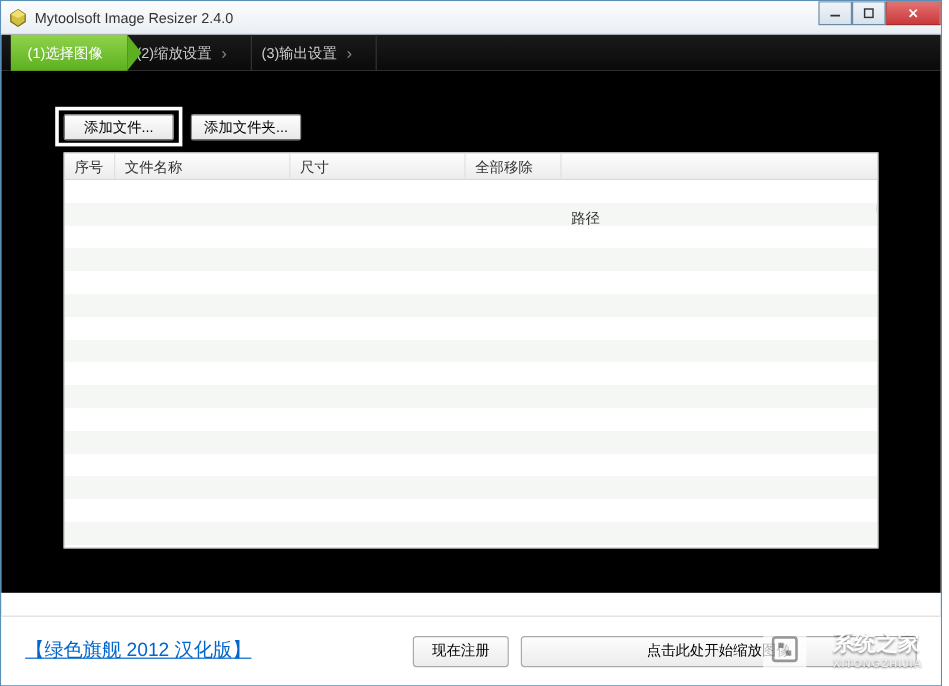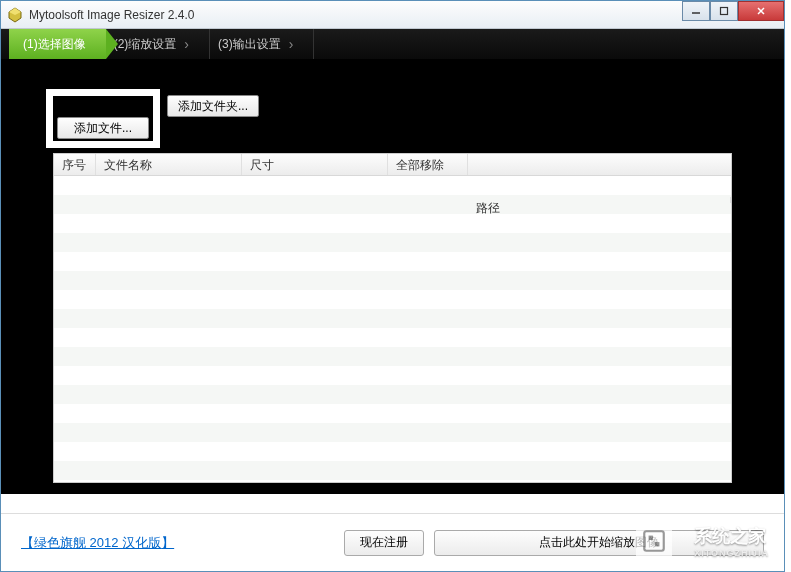--- a/index.html
+++ b/index.html
@@ -22,36 +22,36 @@
     .tab.active::after { content: ''; position: absolute; right: -12px; top: 0; width: 0; height: 0; border-top: 15px solid transparent; border-bottom: 15px solid transparent; border-left: 12px solid #5db020; }
     .tab:not(.active) { border-right: 1px solid #333; }
     .tab:not(.active)::after { content: '›'; margin-left: 8px; color: #888; font-size: 14px; }
     
     
     .main-area { background: #000; padding: 36px 52px 20px 52px; height: 435px; }
     
     
     .toolbar { display: flex; gap: 14px; margin-bottom: 10px; }
     .tool-btn { width: 92px; height: 22px; background: linear-gradient(#fefefe, #e8e8e8); border: 1px solid #888; border-radius: 2px; font-size: 12px; cursor: pointer; display: flex; align-items: center; justify-content: center; }
-    .highlight-box { border: 7px solid #ffffff; padding: 21px 4px 2px 4px; margin: -6px -7px -5px -7px; }
+    .highlight-box { border: 3px solid #ffffff; padding: 3px 4px 2px 4px; margin: -6px -7px -5px -7px; }
     
     
     .table-wrap { background: #fff; border: 1px solid #ccc; height: 330px; overflow: hidden; }
     .table-header { display: flex; height: 22px; background: linear-gradient(#fdfdfd, #ececec); border-bottom: 1px solid #d8d8d8; }
     .th { padding: 3px 8px; border-right: 1px solid #e0e0e0; font-size: 12px; color: #333; }
     .th.col-seq { width: 42px; }
     .th.col-name { width: 146px; }
     .th.col-size { width: 146px; }
     .th.col-fsize { width: 80px; }
     .th.col-path { flex: 1; margin-top: 43px; }
     .table-body { height: 308px; background: repeating-linear-gradient(#ffffff 0, #ffffff 19px, #f5f7f5 19px, #f5f7f5 38px); }
     
     
     .footer { position: absolute; bottom: 0; left: 0; right: 0; height: 58px; background: #fff; display: flex; align-items: center; padding: 0 20px; border-top: 1px solid #ddd; }
-    .footer-link { color: #0066cc; font-size: 13px; }
+    .footer-link { color: #0066cc; font-size: 16px; }
     .footer-link::before { content: '【'; }
     .footer-link::after { content: '】'; }
     .footer-spacer { flex: 1; }
     .footer-btn { height: 26px; border: 1px solid #aaa; border-radius: 3px; background: linear-gradient(#fdfdfd, #ececec); font-size: 12px; cursor: pointer; display: flex; align-items: center; justify-content: center; }
     .register-btn { width: 80px; margin-right: 10px; }
     .start-btn { width: 330px; }
     
     
     .watermark { position: absolute; right: 15px; bottom: 12px; display: flex; align-items: center; gap: 22px; color: #fff; font-size: 18px; font-weight: bold; pointer-events: none; opacity: 0.85; z-index: 50; text-shadow: 0 1px 2px rgba(0,0,0,0.5); }
     .watermark .wm-icon { width: 36px; height: 36px; background: rgba(255,255,255,0.85); border-radius: 3px; display: flex; align-items: center; justify-content: center; }

